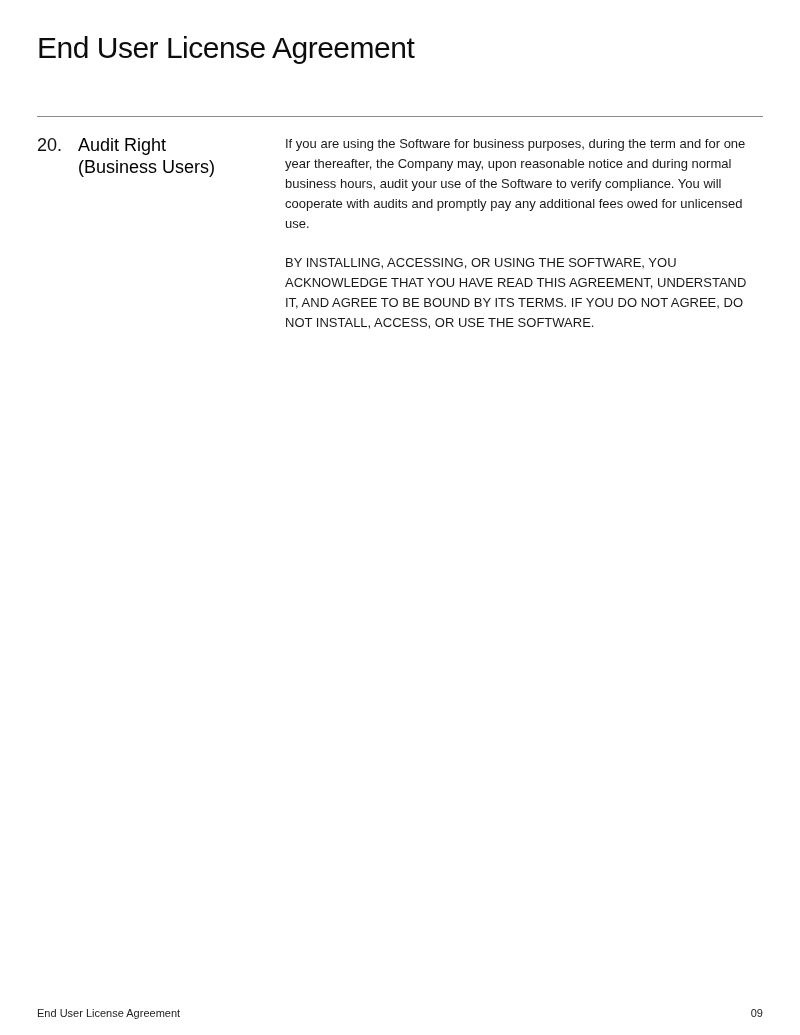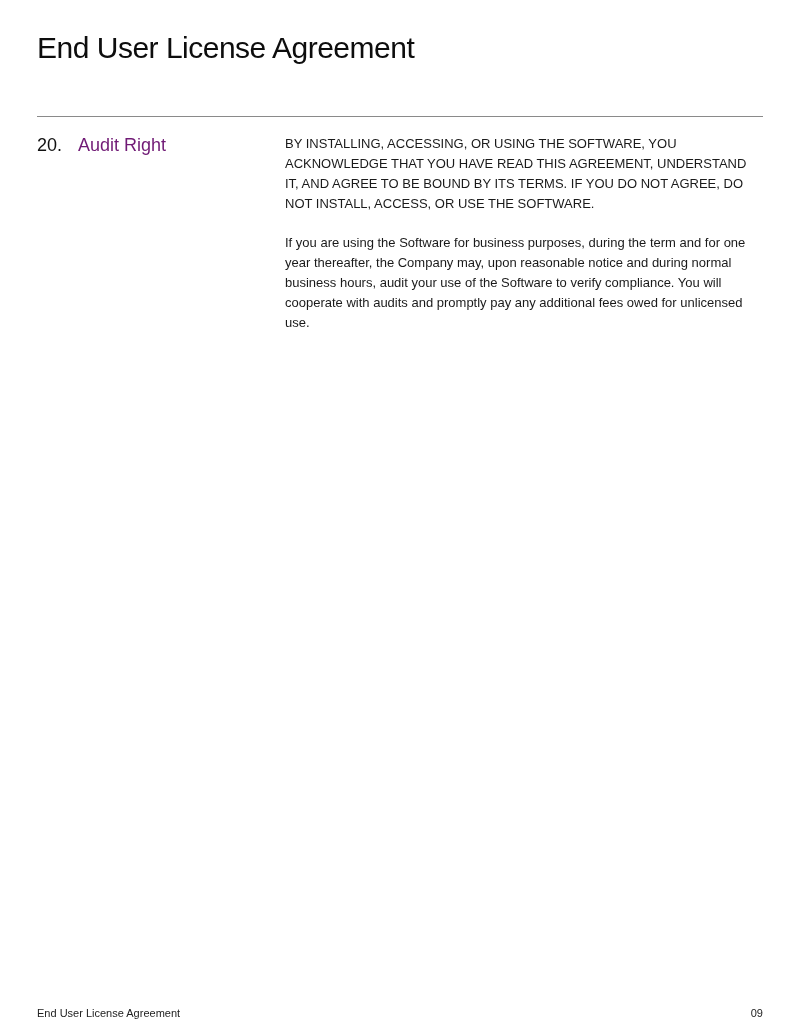--- a/index.html
+++ b/index.html
@@ -18,21 +18,21 @@
     }
     .section {
       position: absolute; left: 37px; top: 134px; width: 726px;
     }
     .section-num {
       position: absolute; left: 0; top: 0;
       font-size: 18px; line-height: 22px; color: #111;
     }
     .section-heading {
       position: absolute; left: 41px; top: 0; width: 190px;
-      font-size: 18px; line-height: 22px; color: #701a75;
+      font-size: 18px; line-height: 22px; color: #000000;
     }
     .section-body {
       position: absolute; left: 248px; top: 0; width: 478px;
       font-size: 13px; line-height: 20px; color: #1a1a1a;
     }
     .section-body p { margin: 0 0 19px 0; }
     .footer-left {
       position: absolute; left: 37px; top: 1007px;
       font-size: 11px; color: #222;
     }
@@ -45,21 +45,22 @@
 <body>
 
 <h1 class="page-title">End User License Agreement</h1>
 
 <div class="divider"></div>
 
 <div class="section">
   <div class="section-num">20.</div>
   <div class="section-heading">
     <div>Audit Right</div>
+    <div>(Business Users)</div>
   </div>
   <div class="section-body">
+    <p>If you are using the Software for business purposes, during the term and for one year thereafter, the Company may, upon reasonable notice and during normal business hours, audit your use of the Software to verify compliance. You will cooperate with audits and promptly pay any additional fees owed for unlicensed use.</p>
     <p>BY INSTALLING, ACCESSING, OR USING THE SOFTWARE, YOU ACKNOWLEDGE THAT YOU HAVE READ THIS AGREEMENT, UNDERSTAND IT, AND AGREE TO BE BOUND BY ITS TERMS. IF YOU DO NOT AGREE, DO NOT INSTALL, ACCESS, OR USE THE SOFTWARE.</p>
-    <p>If you are using the Software for business purposes, during the term and for one year thereafter, the Company may, upon reasonable notice and during normal business hours, audit your use of the Software to verify compliance. You will cooperate with audits and promptly pay any additional fees owed for unlicensed use.</p>
   </div>
 </div>
 
 <div class="footer-left">End User License Agreement</div>
 <div class="footer-right">09</div>
 
 </body></html>

